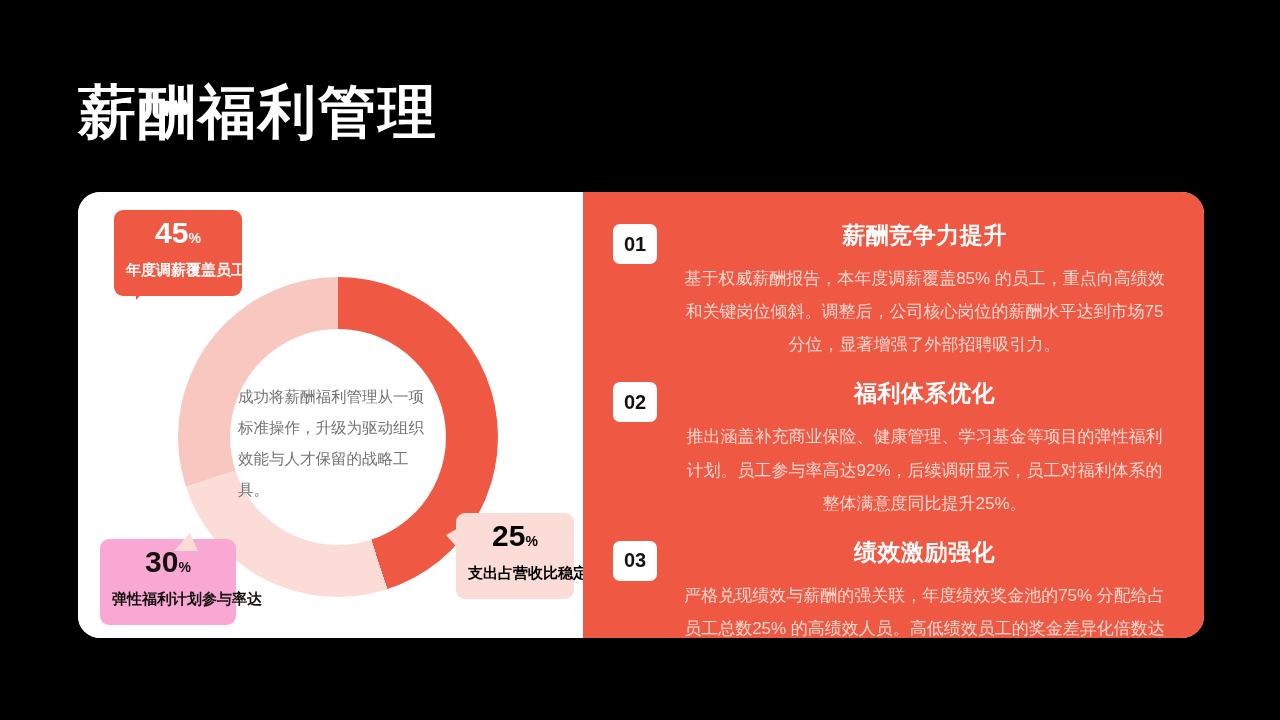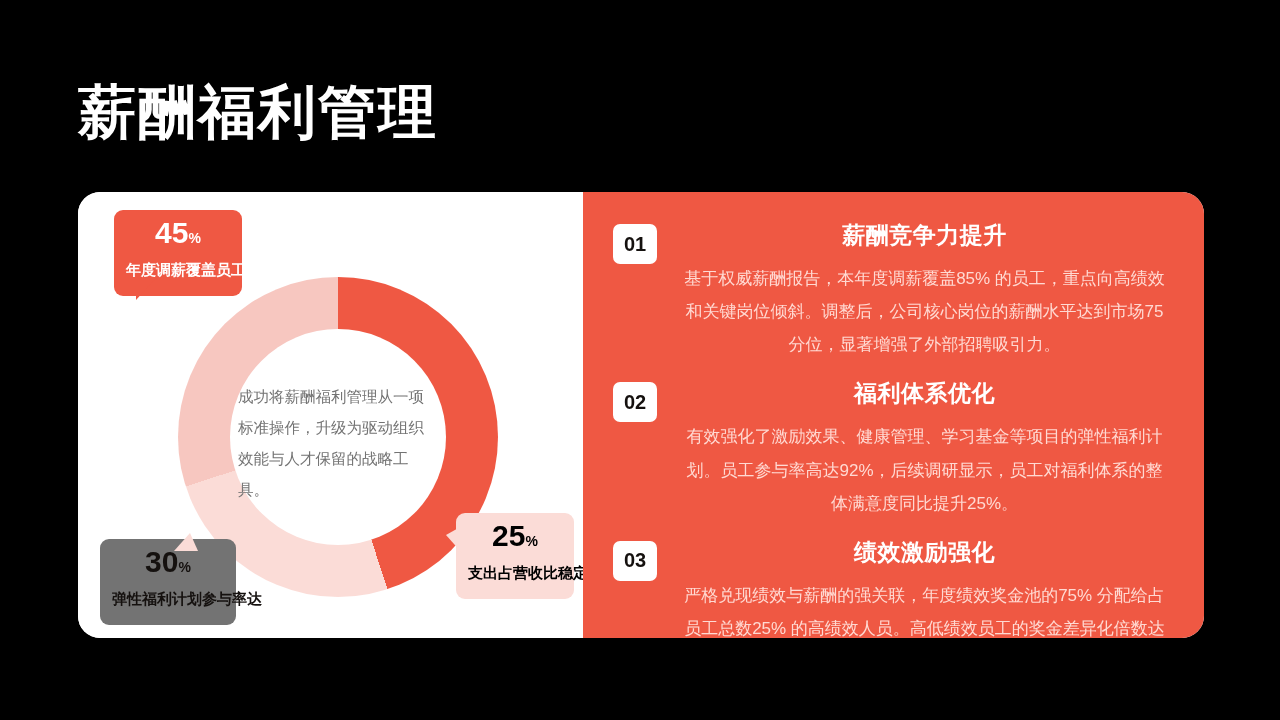--- a/index.html
+++ b/index.html
@@ -128,21 +128,21 @@
     top: 86px;
     border-left: 0 solid transparent;
     border-right: 20px solid transparent;
     border-top: 22px solid #ef5843;
   }
 
   .bubble-30 {
     left: 22px;
     top: 347px;
     width: 136px;
-    background: #737373;
+    background: #f9a8d4;
     color: #15110f;
   }
   .tail-30 {
     left: 96px;
     top: 341px;
     border-left: 16px solid transparent;
     border-right: 8px solid transparent;
     border-bottom: 18px solid #fbdcd7;
   }
 
@@ -251,21 +251,21 @@
         <div class="item-body">
           <div class="item-title">薪酬竞争力提升</div>
           <div class="item-desc">基于权威薪酬报告，本年度调薪覆盖85% 的员工，重点向高绩效和关键岗位倾斜。调整后，公司核心岗位的薪酬水平达到市场75分位，显著增强了外部招聘吸引力。</div>
         </div>
       </div>
 
       <div class="item">
         <div class="num-box">02</div>
         <div class="item-body">
           <div class="item-title">福利体系优化</div>
-          <div class="item-desc">有效强化了激励效果、健康管理、学习基金等项目的弹性福利计划。员工参与率高达92%，后续调研显示，员工对福利体系的整体满意度同比提升25%。</div>
+          <div class="item-desc">推出涵盖补充商业保险、健康管理、学习基金等项目的弹性福利计划。员工参与率高达92%，后续调研显示，员工对福利体系的整体满意度同比提升25%。</div>
         </div>
       </div>
 
       <div class="item">
         <div class="num-box">03</div>
         <div class="item-body">
           <div class="item-title">绩效激励强化</div>
           <div class="item-desc">严格兑现绩效与薪酬的强关联，年度绩效奖金池的75% 分配给占员工总数25% 的高绩效人员。高低绩效员工的奖金差异化倍数达到3.5倍，有效强化了激励效果。</div>
         </div>
       </div>

